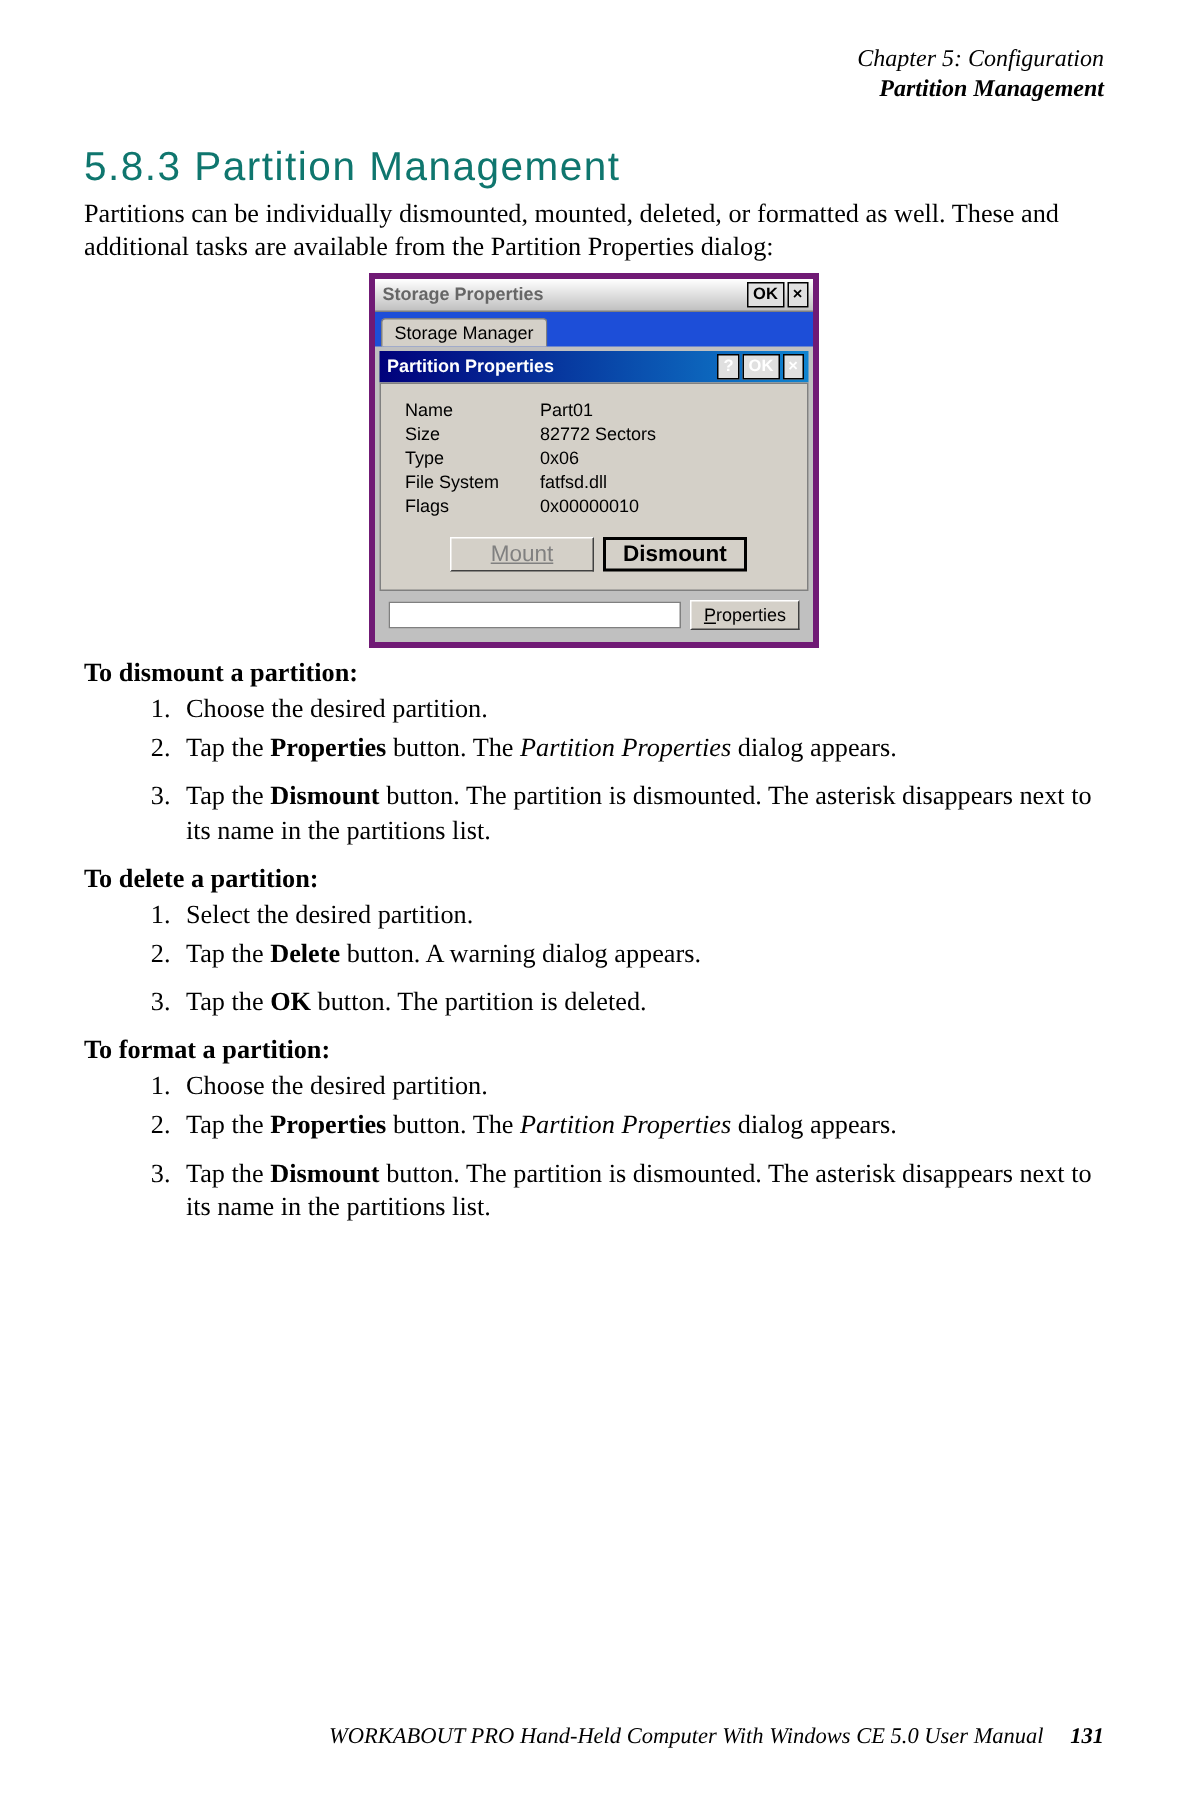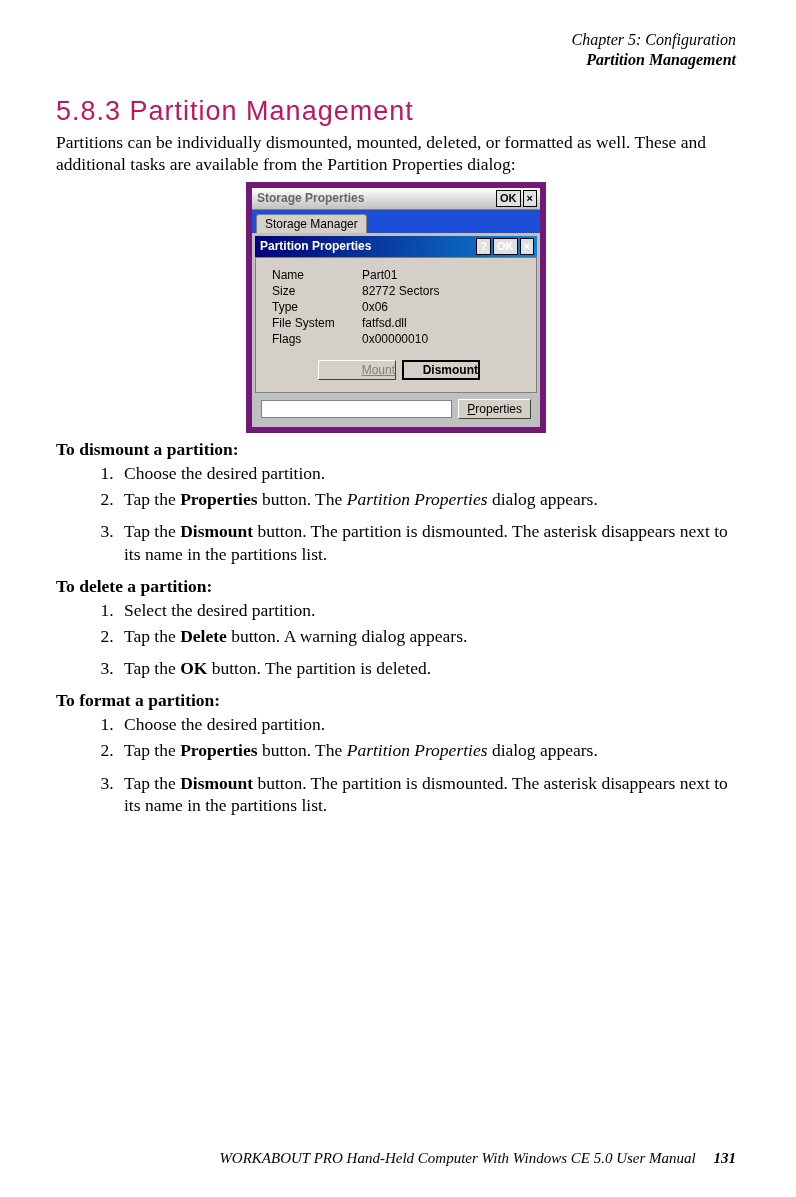--- a/index.html
+++ b/index.html
@@ -22,40 +22,40 @@
     font-style: italic;
     font-size: 16px;
     line-height: 1.25;
     margin-bottom: 26px;
   }
   .running-head .line1 { font-weight: normal; }
   .running-head .line2 { font-weight: bold; }
   h2.section-heading {
     font-family: "Trebuchet MS", "Lucida Sans", Arial, sans-serif;
     font-weight: normal;
-    color: #be185d;
+    color: #0f766e;
     font-size: 27px;
     letter-spacing: 1px;
     margin: 0 0 4px 0;
   }
   p.intro {
     font-size: 17.5px;
     line-height: 1.28;
     margin: 0 0 6px 0;
   }
   .figure-wrap {
     display: flex;
     justify-content: center;
     margin: 4px 0 4px 0;
   }
   
   .wnd {
     width: 300px;
     background: #c0c0c0;
-    border: 6px solid #701a75;
+    border: 4px solid #701a75;
     font-family: Tahoma, Geneva, Arial, sans-serif;
     font-size: 12px;
     color: #000;
   }
   .tb-outer {
     display: flex;
     align-items: center;
     background: linear-gradient(#ffffff, #c0c0c0);
     padding: 2px 3px;
     gap: 2px;
@@ -118,24 +118,24 @@
     margin-bottom: 14px;
     padding-left: 6px;
   }
   .btn-row { display: flex; gap: 6px; justify-content: center; margin-bottom: 4px;}
   .win-btn {
     border-top: 1px solid #fff;
     border-left: 1px solid #fff;
     border-right: 1px solid #404040;
     border-bottom: 1px solid #404040;
     background: #d4d0c8;
-    font-size: 12px;
+    font-size: 15px;
     padding: 2px 0;
-    width: 78px;
-    text-align: right;
+    width: 96px;
+    text-align: center;
   }
   .win-btn.disabled { color: #808080; }
   .win-btn.disabled .ul { text-decoration: underline; }
   .win-btn.focused {
     border: 2px solid #000;
     font-weight: bold;
     padding: 1px 0;
   }
   .lower-strip {
     display: flex;

